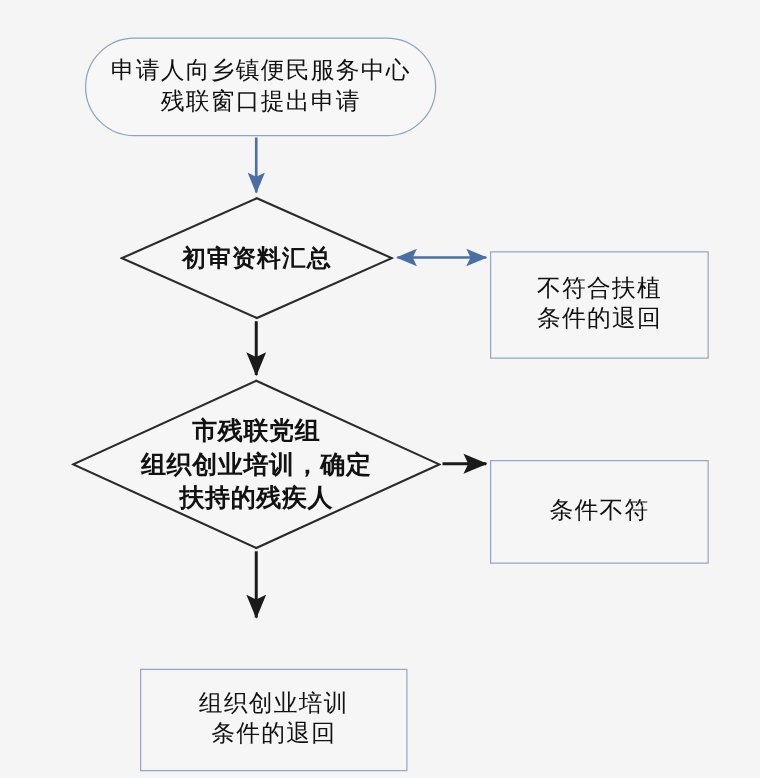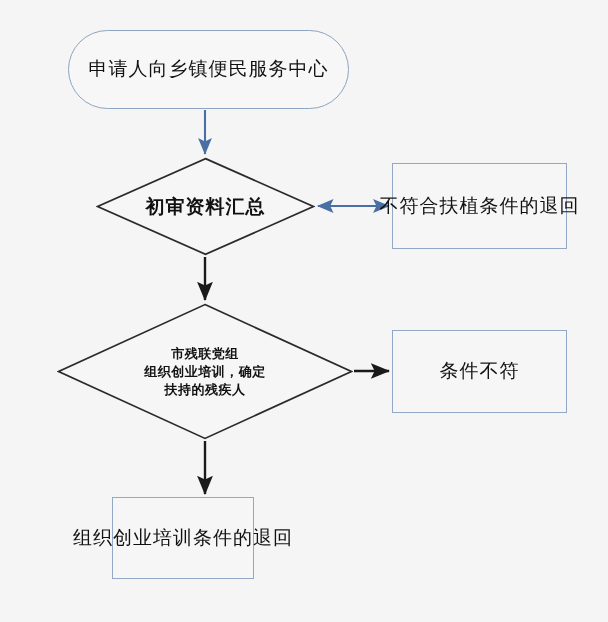--- a/index.html
+++ b/index.html
@@ -24,21 +24,21 @@
     left: 0;
     top: 0;
     width: 608px;
     height: 622px;
     pointer-events: none;
   }
   .node {
     position: absolute;
     box-sizing: border-box;
     display: flex;
-    flex-direction: row;
+    flex-direction: column;
     align-items: center;
     justify-content: center;
     text-align: center;
     color: #111111;
     letter-spacing: 1px;
   }
   .node .line {
     display: block;
     white-space: nowrap;
     line-height: 1.28;
@@ -54,38 +54,39 @@
     border-radius: 40px;
     background: #f7f7f7;
     font-size: 19px;
   }
 
   
   .box {
     border: 1.4px solid #93a8c4;
     background: #f6f6f6;
     font-size: 19px;
+    margin-top: 38px;
   }
   #node-reject-material {
     left: 392px;
     top: 163px;
     width: 175px;
     height: 86px;
   }
   #node-reject-approval {
     left: 392px;
     top: 330px;
     width: 175px;
     height: 83px;
     gap: 20px;
   }
   #node-training {
     left: 112px;
     top: 497px;
-    width: 142px;
+    width: 214px;
     height: 82px;
   }
 
   
   .diamond-wrap {
     position: absolute;
   }
   .diamond-wrap svg {
     position: absolute;
     left: 0;
@@ -114,21 +115,21 @@
     width: 219px;
     height: 99px;
   }
   #node-board-decision {
     left: 57px;
     top: 303px;
     width: 296px;
     height: 137px;
   }
   #node-board-decision .diamond-label {
-    font-size: 13px;
+    font-size: 20px;
     letter-spacing: 0.5px;
   }
 </style>
 </head>
 <body>
 
 <div id="flow-canvas">
 
   <svg id="edge-layer" width="608" height="622" viewBox="0 0 608 622">
     <defs>
@@ -149,20 +150,21 @@
 
     <line x1="205" y1="257" x2="205" y2="300" stroke="#1a1a1a" stroke-width="2.4" marker-end="url(#ah-black)"></line>
 
     <line x1="354" y1="371" x2="389" y2="371" stroke="#1a1a1a" stroke-width="2.4" marker-end="url(#ah-black)"></line>
 
     <line x1="205" y1="441" x2="205" y2="494" stroke="#1a1a1a" stroke-width="2.4" marker-end="url(#ah-black)"></line>
   </svg>
 
   <div class="node" id="node-start">
     <span class="line">申请人向乡镇便民服务中心</span>
+    <span class="line">残联窗口提出申请</span>
   </div>
 
   <div class="diamond-wrap" id="node-initial-review">
     <svg width="219" height="99" viewBox="0 0 219 99">
       <polygon points="109.5,1.6 217.4,49.5 109.5,97.4 1.6,49.5" fill="#f6f6f6" stroke="#2a2a2a" stroke-width="1.7"></polygon>
     </svg>
     <div class="diamond-label">
       <span class="line">初审资料汇总</span>
     </div>
   </div>

